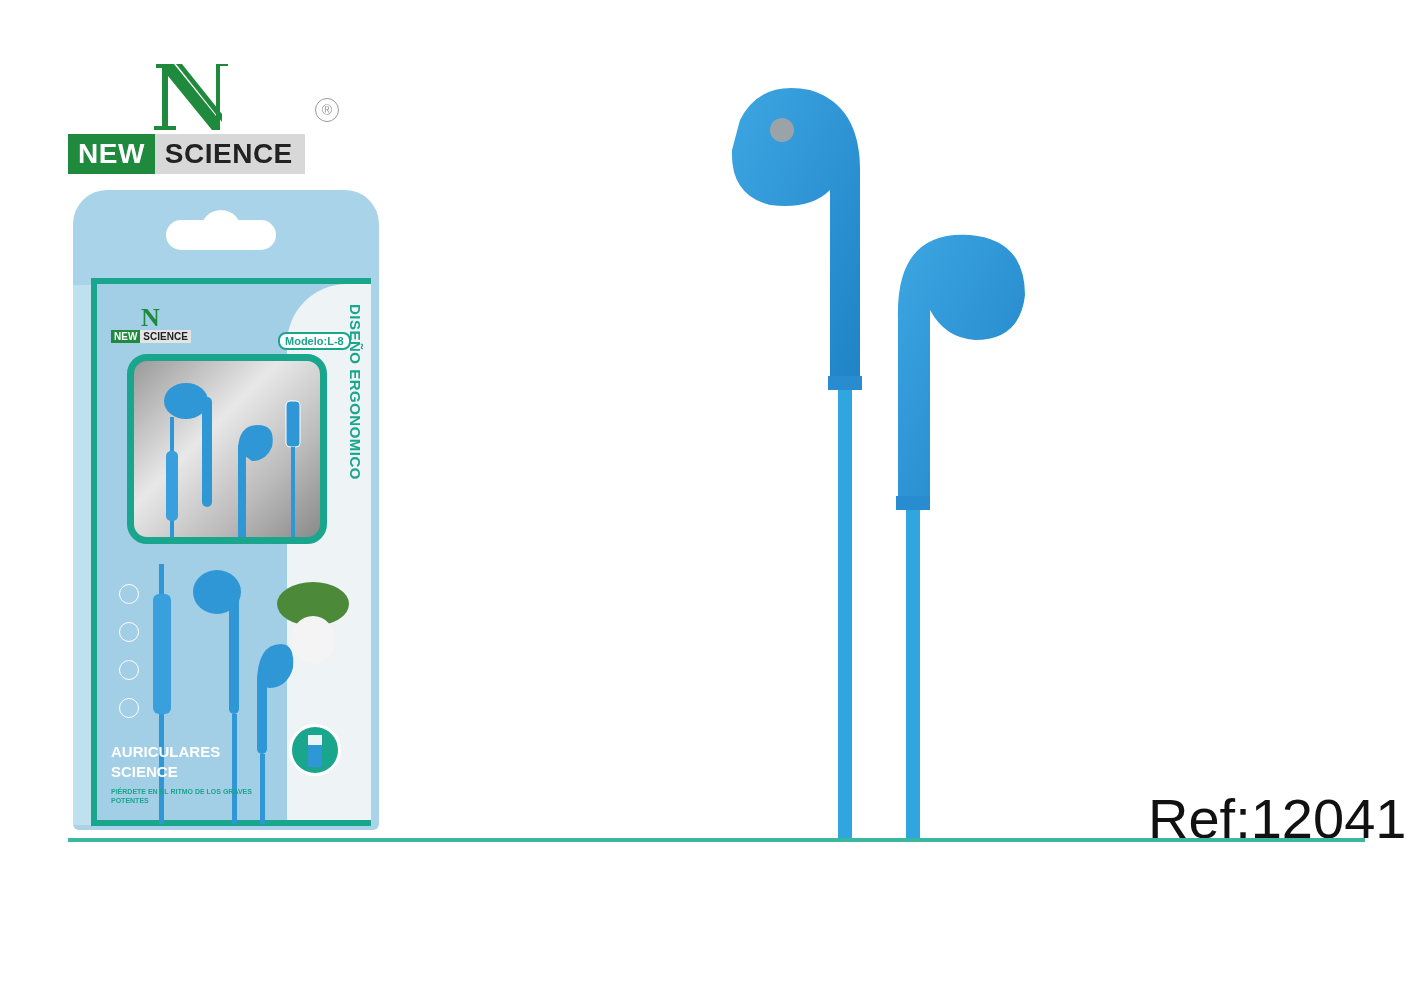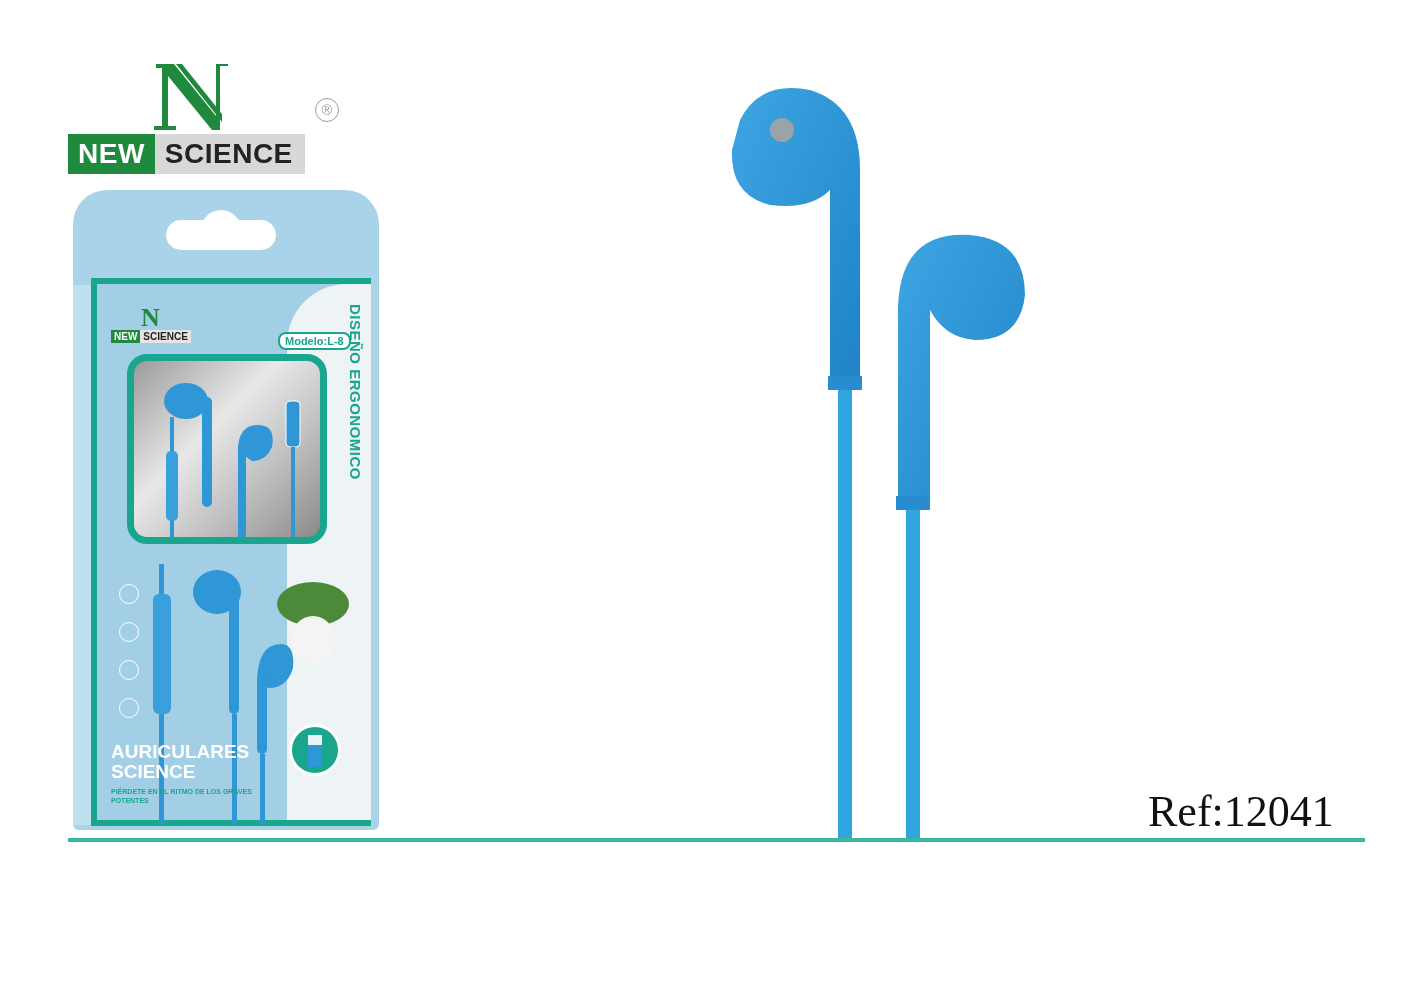--- a/index.html
+++ b/index.html
@@ -24,25 +24,25 @@
   .mini-n{color:#1f8a3d;font-family:"Liberation Serif",serif;font-size:26px;font-weight:bold;margin-left:30px;line-height:24px;}
   .mini-bar{display:flex;font-size:10px;font-weight:bold;}
   .mini-bar .a{background:#1f8a3d;color:#fff;padding:1px 3px;}
   .mini-bar .b{background:#e4e4e4;color:#222;padding:1px 3px;}
   .modelo{left:156px;top:48px;border:2px solid #1aa58d;border-radius:8px;color:#1aa58d;font-size:11px;font-weight:bold;padding:1px 5px;background:#fff;margin-left:25px;}
   .vert{left:250px;top:20px;writing-mode:vertical-rl;color:#1aa58d;font-weight:bold;font-size:15px;letter-spacing:0.5px;}
   .window{left:30px;top:70px;width:200px;height:190px;border:7px solid #1aa58d;border-radius:20px;background:linear-gradient(135deg,#9a9a9a,#e8e8e8 40%,#bcbcbc 70%,#8a8a8a);box-sizing:border-box;}
   .plant{left:176px;top:290px;width:80px;height:90px;}
   .icons{left:22px;top:300px;}
   .icircle{width:18px;height:18px;border:1.5px solid #fff;border-radius:50%;margin-bottom:18px;}
-  .auric{left:14px;top:458px;color:#fff;font-weight:bold;font-size:19px;line-height:20px;}
+  .auric{left:14px;top:458px;color:#fff;font-weight:bold;font-size:15px;line-height:20px;}
   .slogan{left:14px;top:503px;color:#1aa58d;font-weight:bold;font-size:7px;line-height:9px;width:160px;}
   .plug{left:192px;top:440px;width:46px;height:46px;border-radius:50%;background:#1aa58d;border:3px solid #fff;}
   
-  .ref{left:1148px;top:786px;font-size:44px;color:#111;font-family:Liberation Serif, serif;}
+  .ref{left:1148px;top:786px;font-size:56px;color:#111;font-family:Liberation Sans, sans-serif;}
   .baseline{left:68px;top:838px;width:1297px;height:4px;background:#3ab79f;}
 </style>
 </head>
 <body>
 
 <div class="abs logo">
   <svg class="abs logo-n" viewBox="0 0 80 70">
     <polygon points="4,2 22,2 64,54 64,2 76,2 76,4 68,4 68,68 60,68 16,14 16,64 24,64 24,68 2,68 2,64 10,64 10,6 4,6" fill="#1f8a3d"></polygon>
     <polygon points="24,2 30,2 70,52 70,60" fill="#1f8a3d"></polygon>
   </svg>

